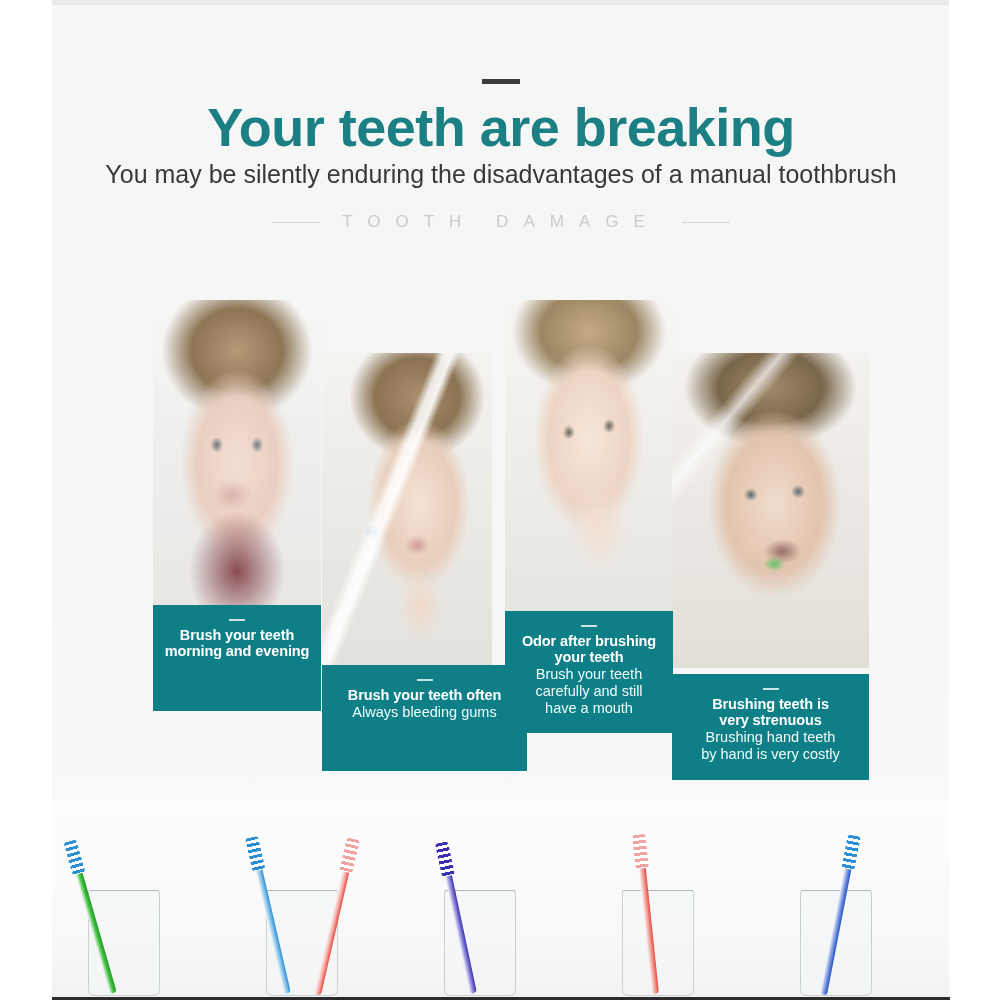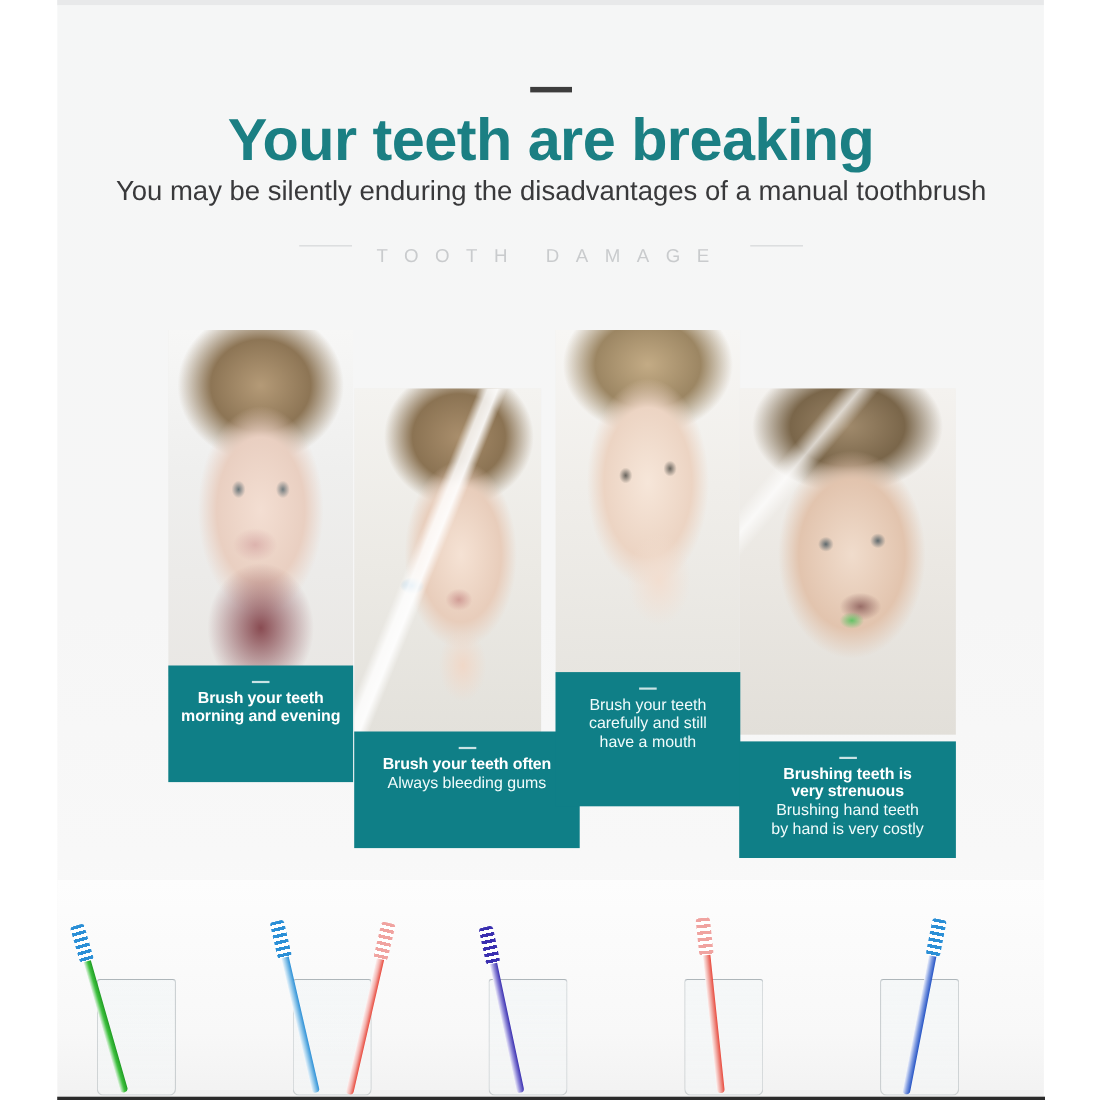--- a/index.html
+++ b/index.html
@@ -69,23 +69,23 @@
 
   .subhead {
     margin-top: 6px;
     font-size: 25px;
     line-height: 24px;
     color: #39393b;
     font-weight: normal;
   }
 
   .eyebrow-row {
-    margin-top: 37px;
+    margin-top: 26px;
     display: flex;
-    align-items: flex-start;
+    align-items: center;
     justify-content: center;
     gap: 22px;
   }
   .eyebrow-line {
     width: 48px; height: 1px;
     background: #d2d4d6;
   }
   .eyebrow-text {
     font-size: 17px;
     letter-spacing: 15px;
@@ -285,20 +285,24 @@
         <div class="cap-title">
           <div>Brush your teeth often</div>
         </div>
         <div class="cap-sub">
           <div>Always bleeding gums</div>
         </div>
       </div>
 
       <div class="caption c3">
         <div class="cap-dash"></div>
+        <div class="cap-title">
+          <div>Odor after brushing</div>
+          <div>your teeth</div>
+        </div>
         <div class="cap-sub">
           <div>Brush your teeth</div>
           <div>carefully and still</div>
           <div>have a mouth</div>
         </div>
       </div>
 
       <div class="caption c4">
         <div class="cap-dash"></div>
         <div class="cap-title">

